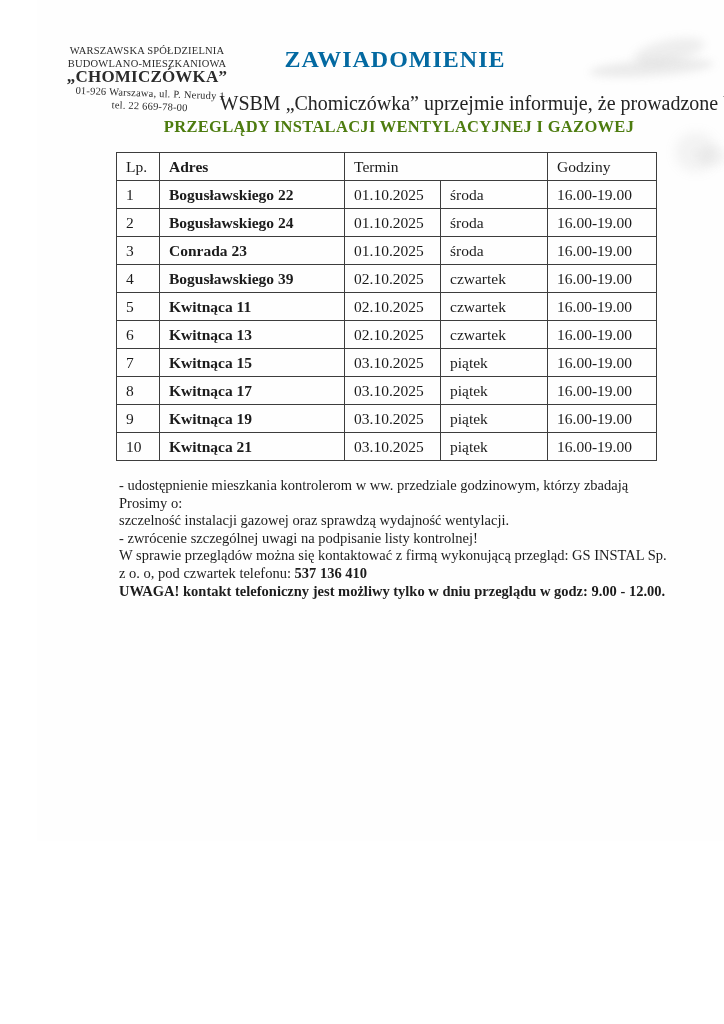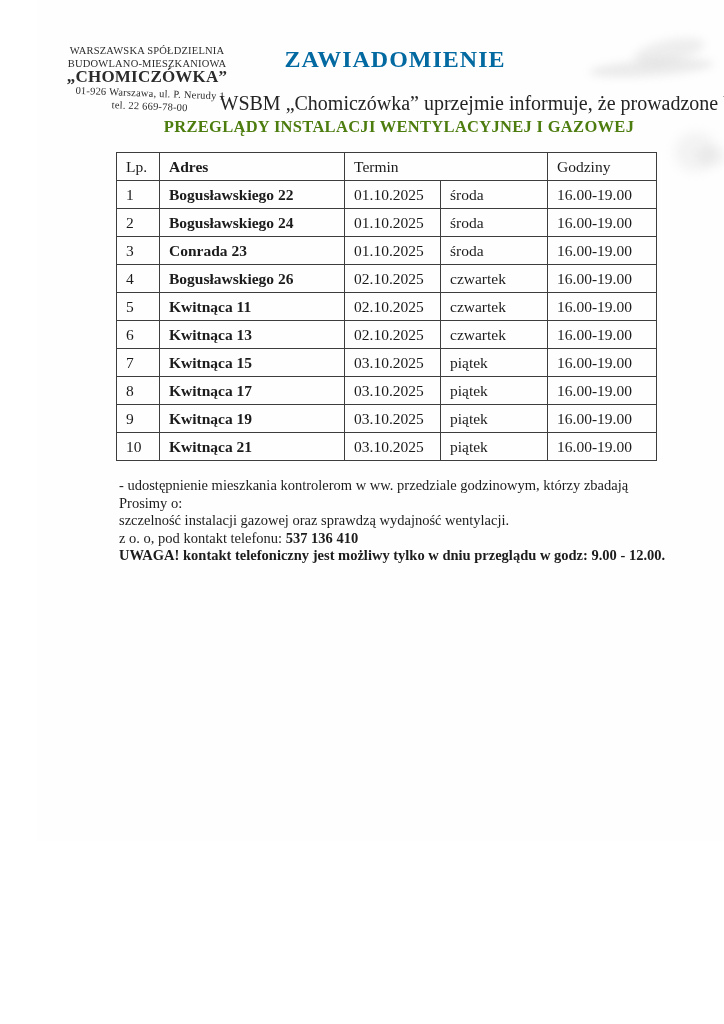--- a/index.html
+++ b/index.html
@@ -122,21 +122,21 @@
       </tr>
       <tr>
         <td>3</td>
         <td class="c-addr">Conrada 23</td>
         <td>01.10.2025</td>
         <td>środa</td>
         <td>16.00-19.00</td>
       </tr>
       <tr>
         <td>4</td>
-        <td class="c-addr">Bogusławskiego 26</td>
+        <td class="c-addr">Bogusławskiego 39</td>
         <td>02.10.2025</td>
         <td>czwartek</td>
         <td>16.00-19.00</td>
       </tr>
       <tr>
         <td>5</td>
         <td class="c-addr">Kwitnąca 11</td>
         <td>02.10.2025</td>
         <td>czwartek</td>
         <td>16.00-19.00</td>
@@ -176,21 +176,23 @@
         <td>piątek</td>
         <td>16.00-19.00</td>
       </tr>
     </tbody>
   </table>
 
   <div class="footer">
     <div>- udostępnienie mieszkania kontrolerom w ww. przedziale godzinowym, którzy zbadają</div>
     <div>Prosimy o:</div>
     <div>szczelność instalacji gazowej oraz sprawdzą wydajność wentylacji.</div>
-    <div><span>z o. o, pod kontakt telefonu: </span><span class="bold">537 136 410</span></div>
+    <div>- zwrócenie szczególnej uwagi na podpisanie listy kontrolnej!</div>
+    <div>W sprawie przeglądów można się kontaktować z firmą wykonującą przegląd: GS INSTAL Sp.</div>
+    <div><span>z o. o, pod czwartek telefonu: </span><span class="bold">537 136 410</span></div>
     <div class="bold">UWAGA! kontakt telefoniczny jest możliwy tylko w dniu przeglądu w godz: 9.00 - 12.00.</div>
   </div>
 
   <div class="scan-vline"></div>
   <div class="smudge smudge-1"></div>
   <div class="smudge smudge-2"></div>
   <div class="smudge smudge-3"></div>
   <div class="smudge smudge-4"></div>
 
 </div>

